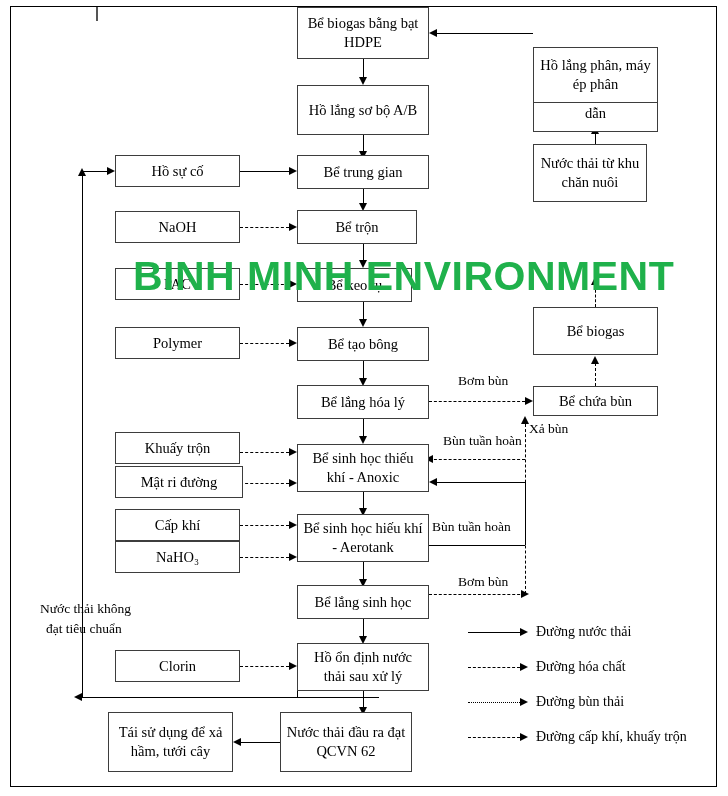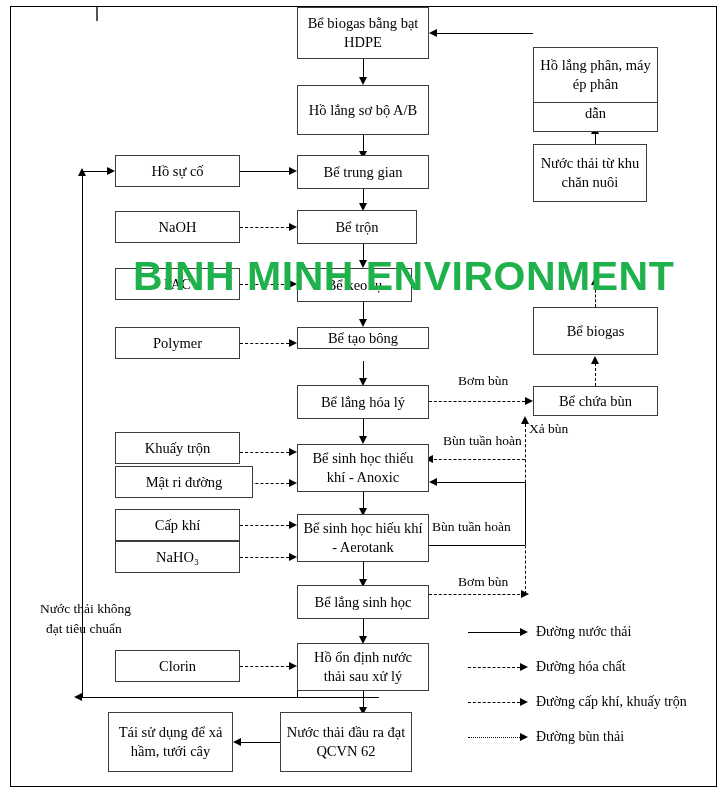--- a/index.html
+++ b/index.html
@@ -128,21 +128,21 @@
   </div>
   <div class="ln lnv" style="left:363px;top:244px;height:20px;"></div>
   <div class="ar ar-d" style="left:358.5px;top:260px;"></div>
 
   <div class="box" style="left:297px;top:268px;width:115px;height:34px;">
     <span>Bể keo tụ</span>
   </div>
   <div class="ln lnv" style="left:363px;top:302px;height:22px;"></div>
   <div class="ar ar-d" style="left:358.5px;top:319px;"></div>
 
-  <div class="box" style="left:297px;top:327px;width:132px;height:22px;">
+  <div class="box" style="left:297px;top:327px;width:132px;height:34px;">
     <span>Bể tạo bông</span>
   </div>
   <div class="ln lnv" style="left:363px;top:361px;height:22px;"></div>
   <div class="ar ar-d" style="left:358.5px;top:378px;"></div>
 
   <div class="box" style="left:297px;top:385px;width:132px;height:34px;">
     <span>Bể lắng hóa lý</span>
   </div>
   <div class="ln lnv" style="left:363px;top:419px;height:22px;"></div>
   <div class="ar ar-d" style="left:358.5px;top:436px;"></div>
@@ -205,21 +205,21 @@
   </div>
   <div class="dsh h" style="left:240px;top:343px;width:49px;"></div>
   <div class="ar ar-r" style="left:289px;top:338.5px;"></div>
 
   <div class="box" style="left:115px;top:432px;width:125px;height:32px;">
     <span>Khuấy trộn</span>
   </div>
   <div class="dd h" style="left:240px;top:452px;width:49px;"></div>
   <div class="ar ar-r" style="left:289px;top:447.5px;"></div>
 
-  <div class="box" style="left:115px;top:466px;width:138px;height:32px;">
+  <div class="box" style="left:115px;top:466px;width:128px;height:32px;">
     <span>Mật ri đường</span>
   </div>
   <div class="dsh h" style="left:240px;top:483px;width:49px;"></div>
   <div class="ar ar-r" style="left:289px;top:478.5px;"></div>
 
   <div class="box" style="left:115px;top:509px;width:125px;height:32px;">
     <span>Cấp khí</span>
   </div>
   <div class="dd h" style="left:240px;top:525px;width:49px;"></div>
   <div class="ar ar-r" style="left:289px;top:520.5px;"></div>
@@ -288,25 +288,25 @@
       <div class="lg-line lg-solid"></div>
       <div class="lg-ar"></div>
       <div class="lg-txt">Đường nước thải</div>
     </div>
     <div class="lg-row">
       <div class="lg-line lg-dash"></div>
       <div class="lg-ar"></div>
       <div class="lg-txt">Đường hóa chất</div>
     </div>
     <div class="lg-row">
+      <div class="lg-line lg-dashdotdot"></div>
+      <div class="lg-ar"></div>
+      <div class="lg-txt">Đường bùn thải</div>
+    </div>
+    <div class="lg-row">
       <div class="lg-line lg-dashdot"></div>
       <div class="lg-ar"></div>
       <div class="lg-txt">Đường cấp khí, khuấy trộn</div>
     </div>
-    <div class="lg-row">
-      <div class="lg-line lg-dashdotdot"></div>
-      <div class="lg-ar"></div>
-      <div class="lg-txt">Đường bùn thải</div>
-    </div>
   </div>
 
   <div id="watermark">BINH MINH ENVIRONMENT</div>
 </div>
 
 </body></html>

